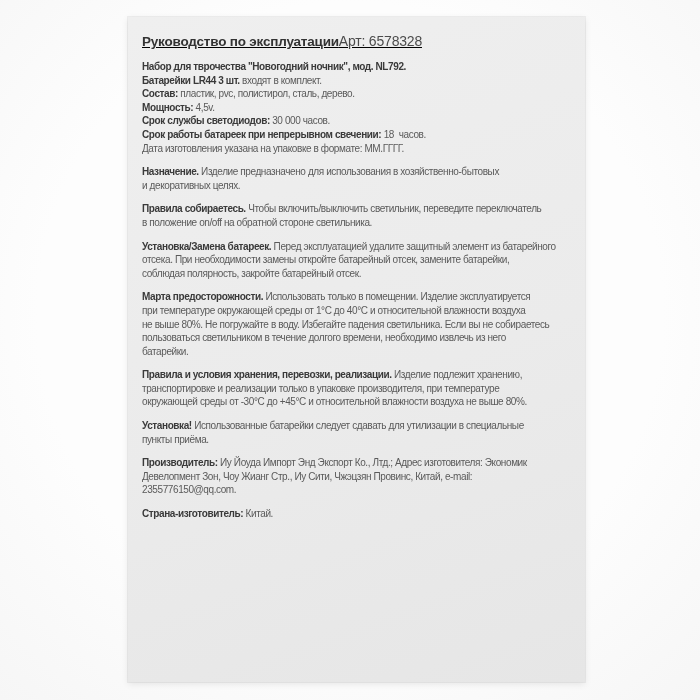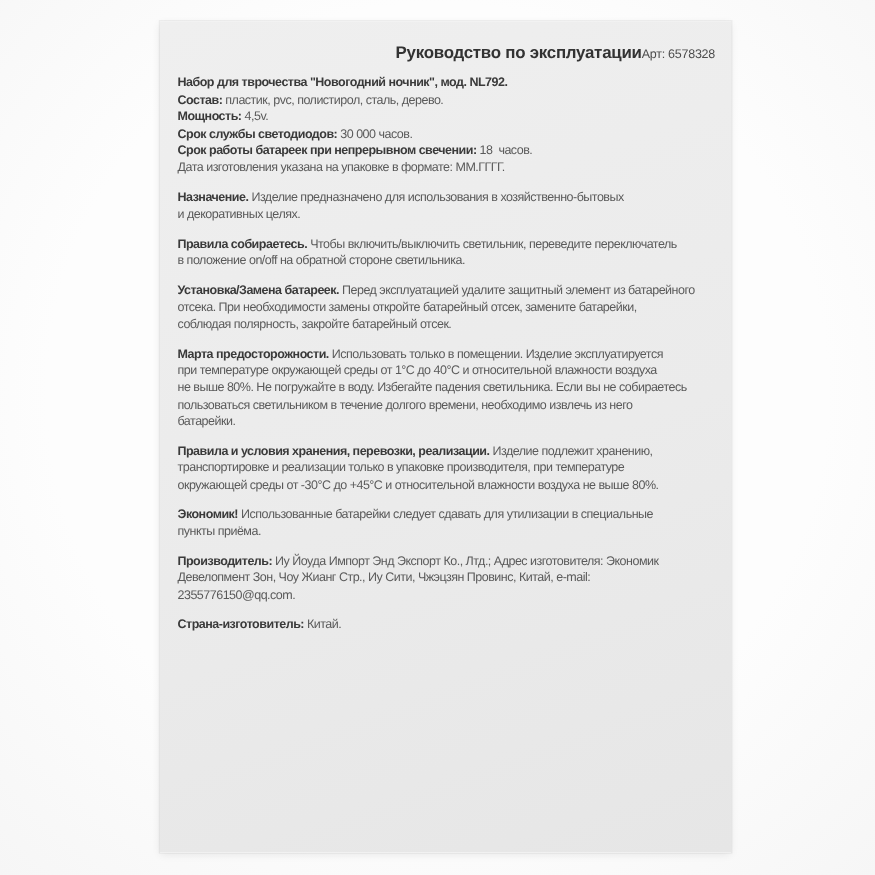--- a/index.html
+++ b/index.html
@@ -23,33 +23,34 @@
     top: 17px;
     width: 457px;
     height: 665px;
     box-sizing: border-box;
     padding: 16px 13px 0 14px;
     background: linear-gradient(160deg, #efefef 0%, #ebebeb 55%, #e6e6e6 100%);
     box-shadow: 0 0 0 1px rgba(0,0,0,0.05), 0 2px 7px rgba(0,0,0,0.09);
   }
   .header-row {
     display: flex;
-    justify-content: flex-end;
+    justify-content: flex-start;
     align-items: baseline;
+    text-decoration: underline;
   }
   .title {
     margin: 0;
     font-size: 13.5px;
     line-height: 17px;
     font-weight: bold;
     color: #333333;
     letter-spacing: -0.2px;
   }
   .article {
-    font-size: 10px;
+    font-size: 14px;
     color: #4c4c4c;
     letter-spacing: -0.2px;
   }
   .info-block { margin-top: 10px; }
   .info-line,
   .section-para {
     font-size: 10px;
     line-height: 13.6px;
     color: #5a5a5a;
     letter-spacing: -0.4px;
@@ -67,20 +68,21 @@
 <body>
 
 <div class="backdrop">
   <div class="page">
     <div class="header-row">
       <h1 class="title">Руководство по эксплуатации</h1>
       <span class="article">Арт: 6578328</span>
     </div>
     <div class="info-block" id="product-info">
         <div class="info-line"><b>Набор для тврочества "Новогодний ночник", мод. NL792.</b></div>
+        <div class="info-line"><b>Батарейки LR44 3 шт.</b><span> входят в комплект.</span></div>
         <div class="info-line"><b>Состав:</b><span> пластик, pvc, полистирол, сталь, дерево.</span></div>
         <div class="info-line"><b>Мощность:</b><span> 4,5v.</span></div>
         <div class="info-line"><b>Срок службы светодиодов:</b><span> 30 000 часов.</span></div>
         <div class="info-line"><b>Срок работы батареек при непрерывном свечении:</b><span> 18&nbsp; часов.</span></div>
         <div class="info-line"><span>Дата изготовления указана на упаковке в формате: ММ.ГГГГ.</span></div>
       </div>
     <div id="sections">
         <div class="section-para"><b>Назначение.</b><span> Изделие предназначено для использования в хозяйственно-бытовых
 и декоративных целях.</span></div>
         <div class="section-para"><b>Правила собираетесь.</b><span> Чтобы включить/выключить светильник, переведите переключатель
@@ -89,21 +91,21 @@
 отсека. При необходимости замены откройте батарейный отсек, замените батарейки,
 соблюдая полярность, закройте батарейный отсек.</span></div>
         <div class="section-para"><b>Марта предосторожности.</b><span> Использовать только в помещении. Изделие эксплуатируется
 при температуре окружающей среды от 1°С до 40°С и относительной влажности воздуха
 не выше 80%. Не погружайте в воду. Избегайте падения светильника. Если вы не собираетесь
 пользоваться светильником в течение долгого времени, необходимо извлечь из него
 батарейки.</span></div>
         <div class="section-para"><b>Правила и условия хранения, перевозки, реализации.</b><span> Изделие подлежит хранению,
 транспортировке и реализации только в упаковке производителя, при температуре
 окружающей среды от -30°С до +45°С и относительной влажности воздуха не выше 80%.</span></div>
-        <div class="section-para"><b>Экономик!</b><span> Использованные батарейки следует сдавать для утилизации в специальные
+        <div class="section-para"><b>Установка!</b><span> Использованные батарейки следует сдавать для утилизации в специальные
 пункты приёма.</span></div>
         <div class="section-para"><b>Производитель:</b><span> Иу Йоуда Импорт Энд Экспорт Ко., Лтд.; Адрес изготовителя: Экономик
 Девелопмент Зон, Чоу Жианг Стр., Иу Сити, Чжэцзян Провинс, Китай, e-mail:
 2355776150@qq.com.</span></div>
         <div class="section-para"><b>Страна-изготовитель:</b><span> Китай.</span></div>
       </div>
   </div>
 </div>
 
 </body></html>

